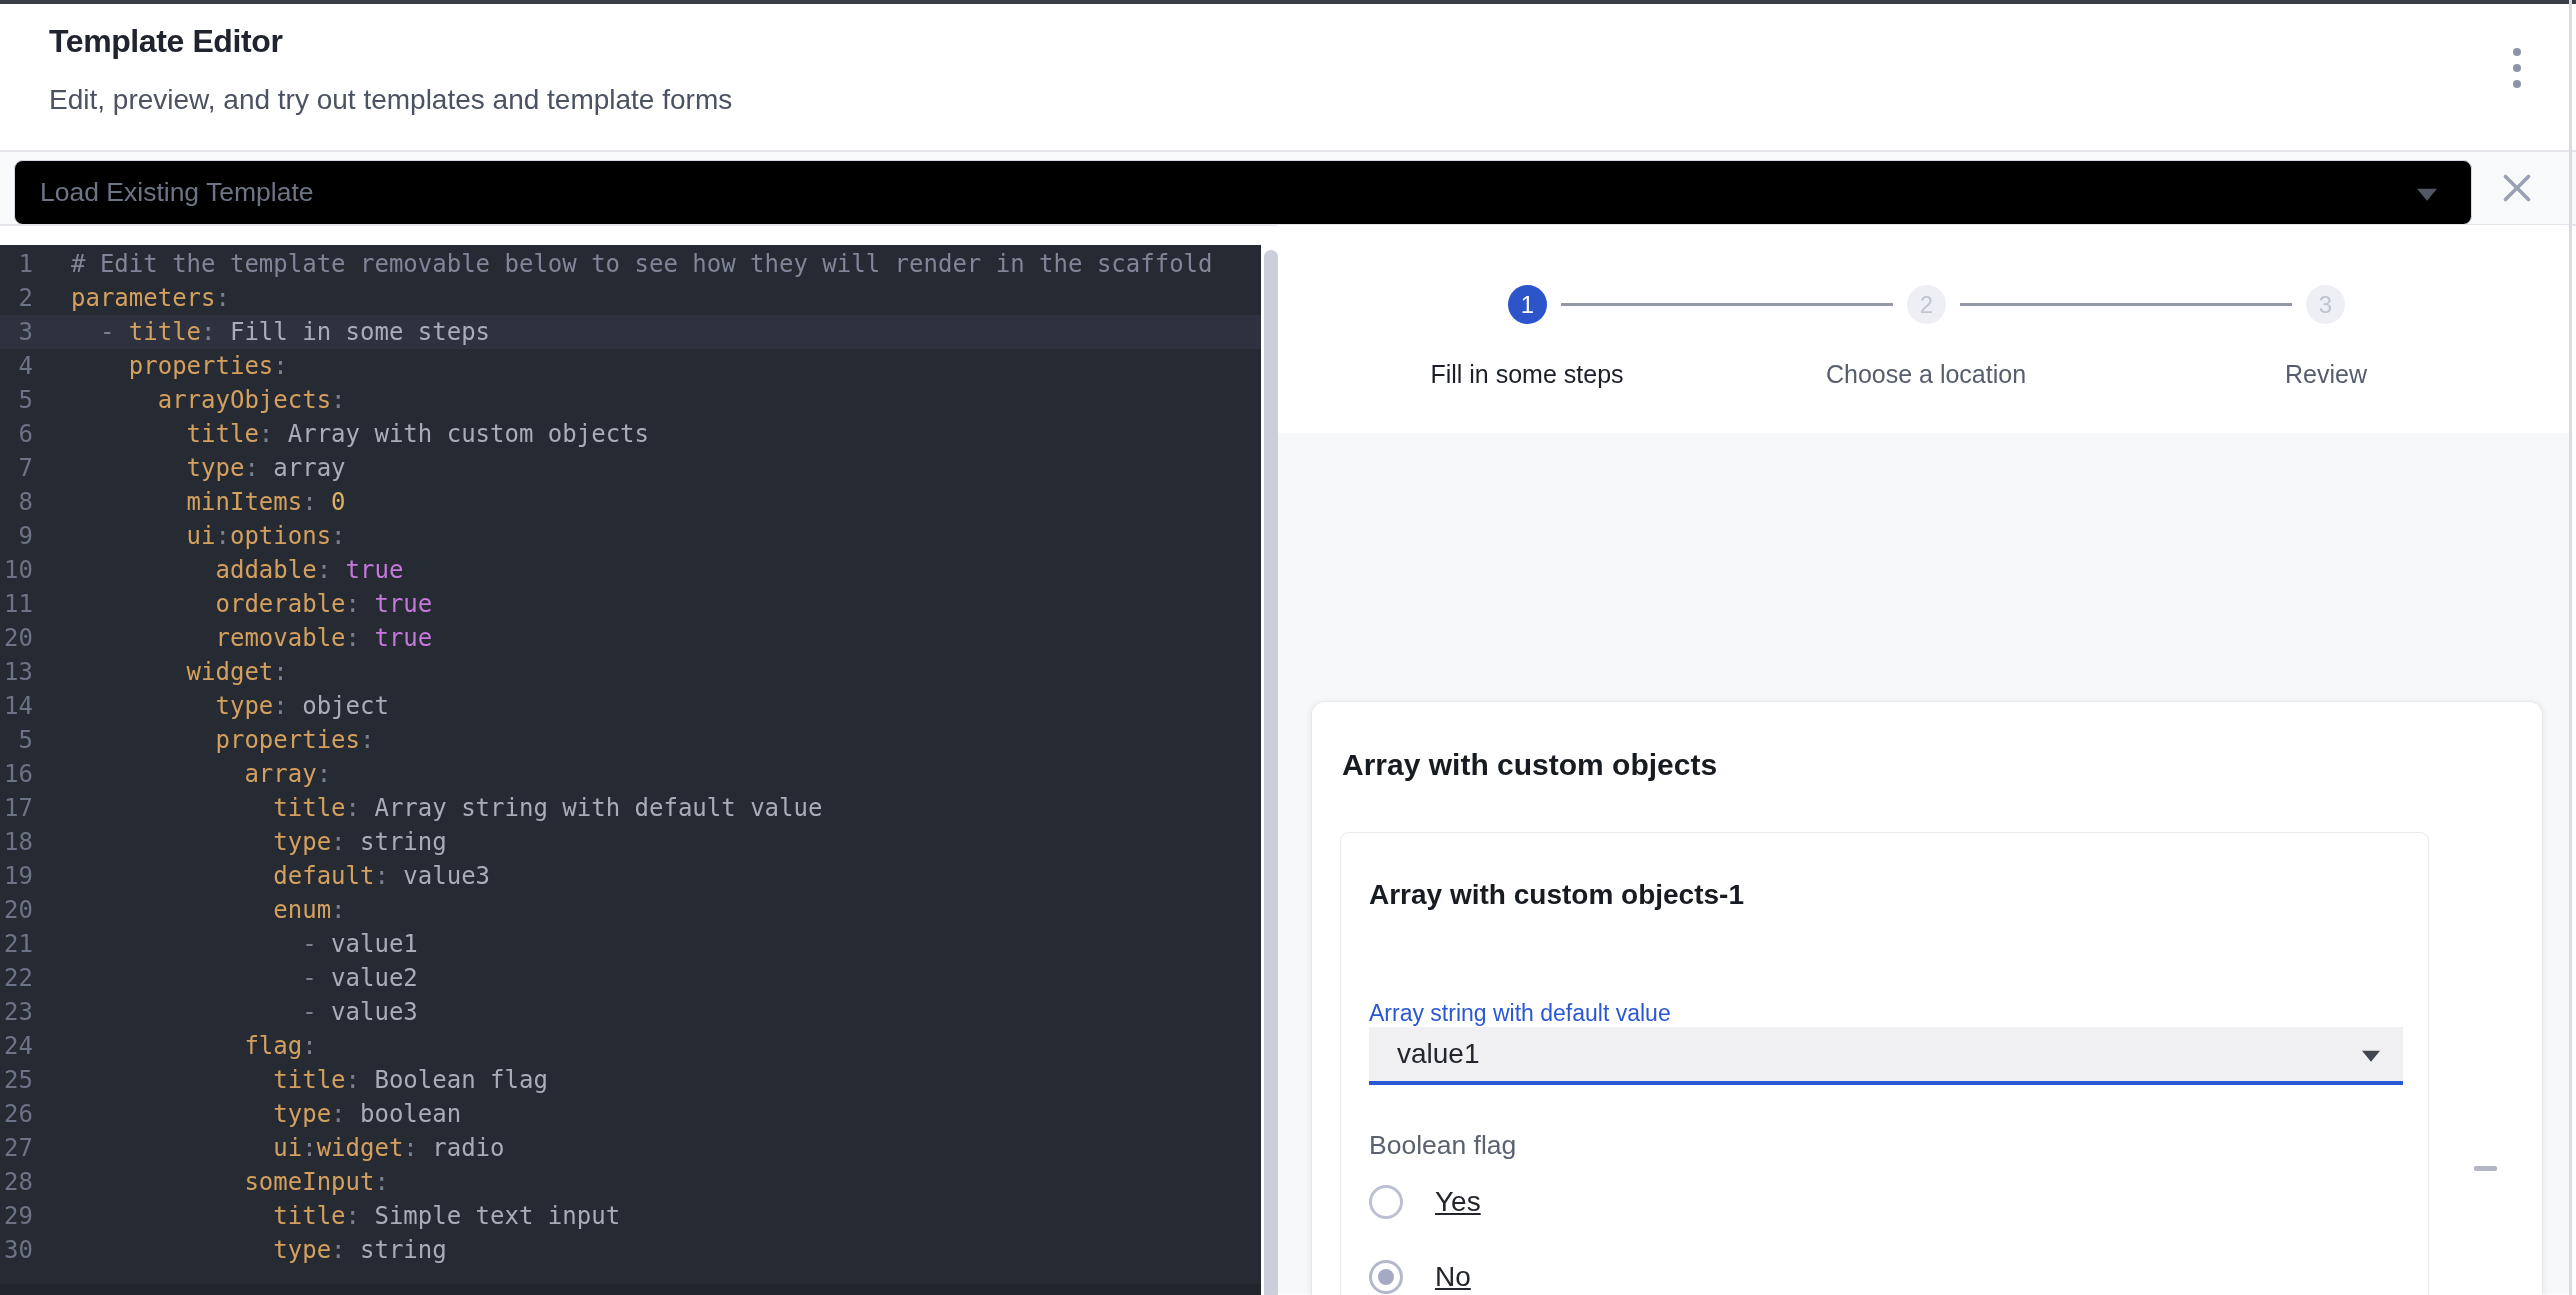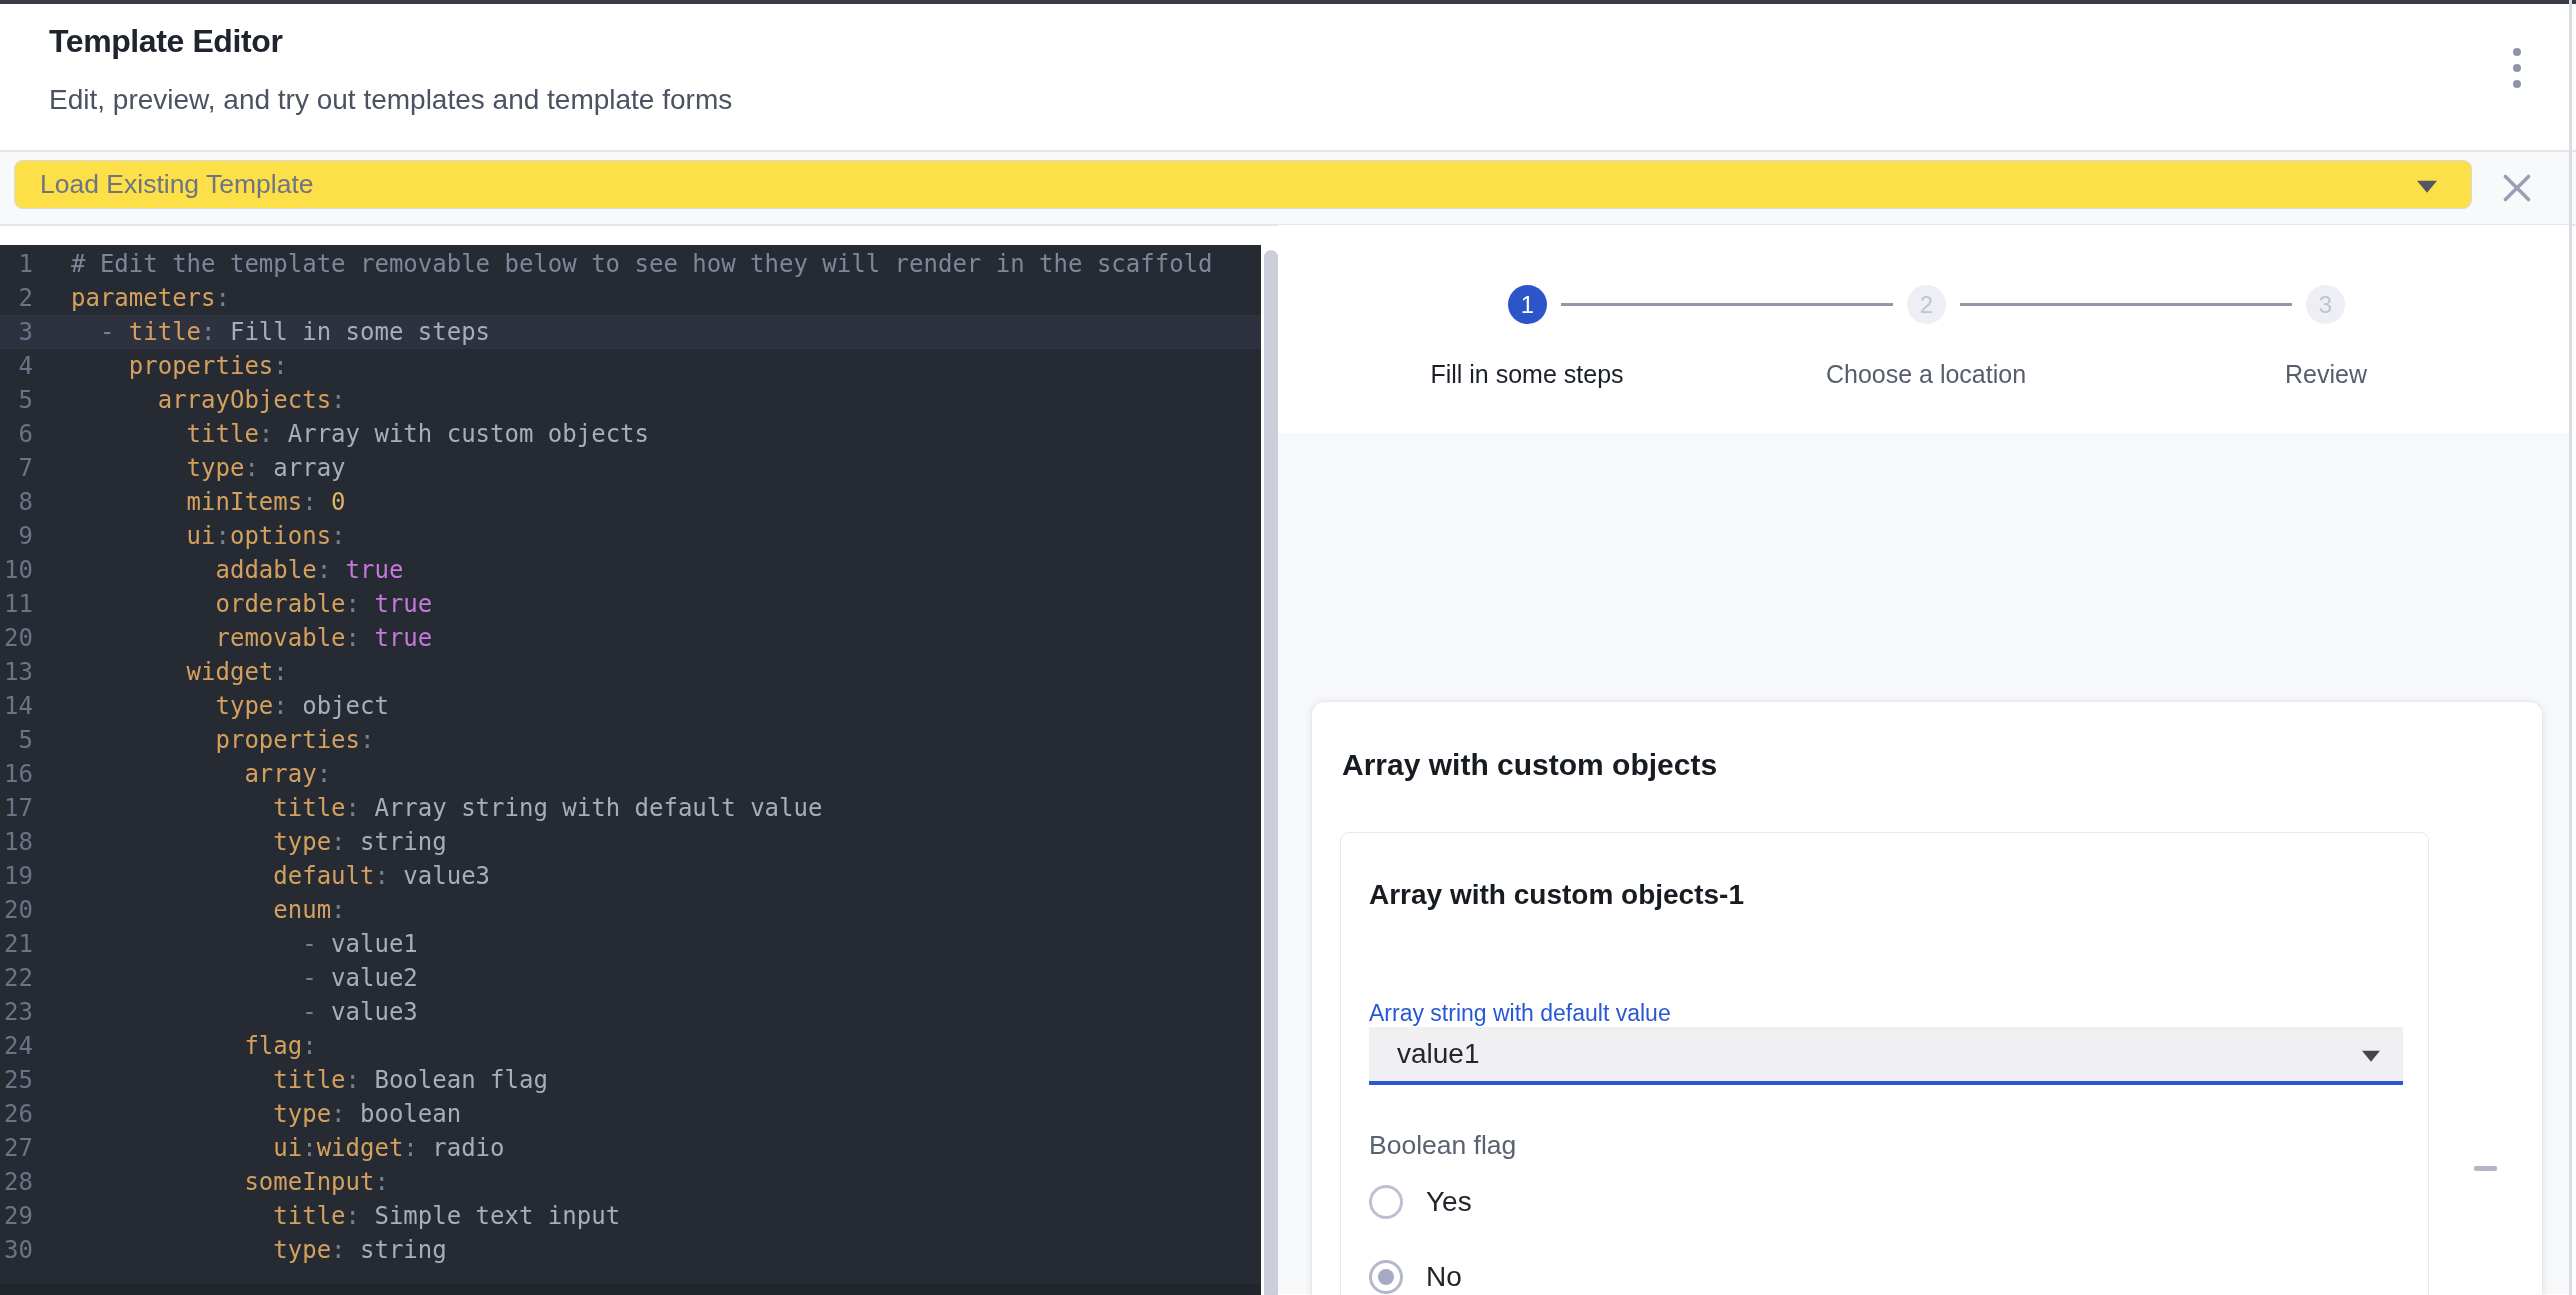--- a/index.html
+++ b/index.html
@@ -15,21 +15,21 @@
   .page-title{position:absolute;left:49px;top:19.4px;margin:0;font-size:32px;font-weight:700;
               letter-spacing:-0.4px;color:#20242e;}
   .page-subtitle{position:absolute;left:49px;top:80px;margin:0;font-size:28px;color:#4b5262;}
   .kebab-btn{position:absolute;left:2491px;top:39px;width:51px;height:51px;border:0;background:transparent;
              cursor:pointer;display:flex;flex-direction:column;align-items:center;justify-content:center;gap:8px;padding:0;}
   .kebab-btn i{width:8px;height:8px;border-radius:50%;background:#8f95a8;display:block;}
 
   
   .load-strip{position:absolute;left:0;top:152px;width:2576px;height:72px;background:#f8f9fb;}
   .strip-divider{position:absolute;left:0;top:224px;width:2576px;height:1.8px;background:#e4e6ec;}
-  .select-box{position:absolute;left:14px;top:8px;width:2458px;height:49px;background:#fde047;
+  .select-box{position:absolute;left:14px;top:8px;width:2458px;height:65px;background:#000000;
               border:1.8px solid #d6dae3;border-radius:8.8px;box-sizing:border-box;cursor:pointer;
               display:flex;align-items:center;}
   .select-box .placeholder{margin-left:25px;font-size:26.5px;color:#6d7486;}
   .caret-down{position:absolute;right:34px;top:50%;transform:translateY(-35%);width:0;height:0;
               border-left:10.6px solid transparent;border-right:10.6px solid transparent;border-top:12.4px solid #515764;}
   .clear-btn{position:absolute;left:2491px;top:10.6px;width:51px;height:51px;border:0;background:transparent;
              cursor:pointer;padding:0;}
   .clear-btn svg{display:block;margin:auto;}
 
   
@@ -87,21 +87,21 @@
   .filled-select .sel-value{margin-left:28px;font-size:28px;color:#23262c;}
   .filled-select .sel-caret{position:absolute;right:23px;top:50%;transform:translateY(-30%);width:0;height:0;
                  border-left:9.7px solid transparent;border-right:9.7px solid transparent;border-top:11.5px solid #42474f;}
   .filled-select .focus-underline{position:absolute;left:0;bottom:-4.4px;width:100%;height:4.4px;background:var(--blue);}
   #radio-rows{position:absolute;left:28px;top:349px;width:530px;height:159px;}
   .radio-row{position:absolute;left:0;height:39px;display:flex;align-items:center;cursor:pointer;}
   .radio{width:34px;height:34px;border-radius:50%;border:3.5px solid #bcc0d2;box-sizing:border-box;
          display:flex;align-items:center;justify-content:center;background:#ffffff;}
   .radio.checked{border-color:#b4b8cc;}
   .radio.checked::after{content:"";width:16px;height:16px;border-radius:50%;background:#a5aac2;}
-  .radio-label{margin-left:23px;font-size:28px;color:#22252b;}
+  .radio-label{margin-left:32px;font-size:28px;color:#22252b;text-decoration:underline;}
   .remove-btn{position:absolute;left:1153px;top:446px;width:41px;height:41px;border:0;background:transparent;
               cursor:pointer;padding:0;display:flex;align-items:center;justify-content:center;}
   .remove-btn .minus{display:block;width:23px;height:4.4px;border-radius:1.8px;background:#b2b6c5;}
 </style>
 </head>
 <body>
 
 <div class="page">
 
   <div class="top-edge"></div>

